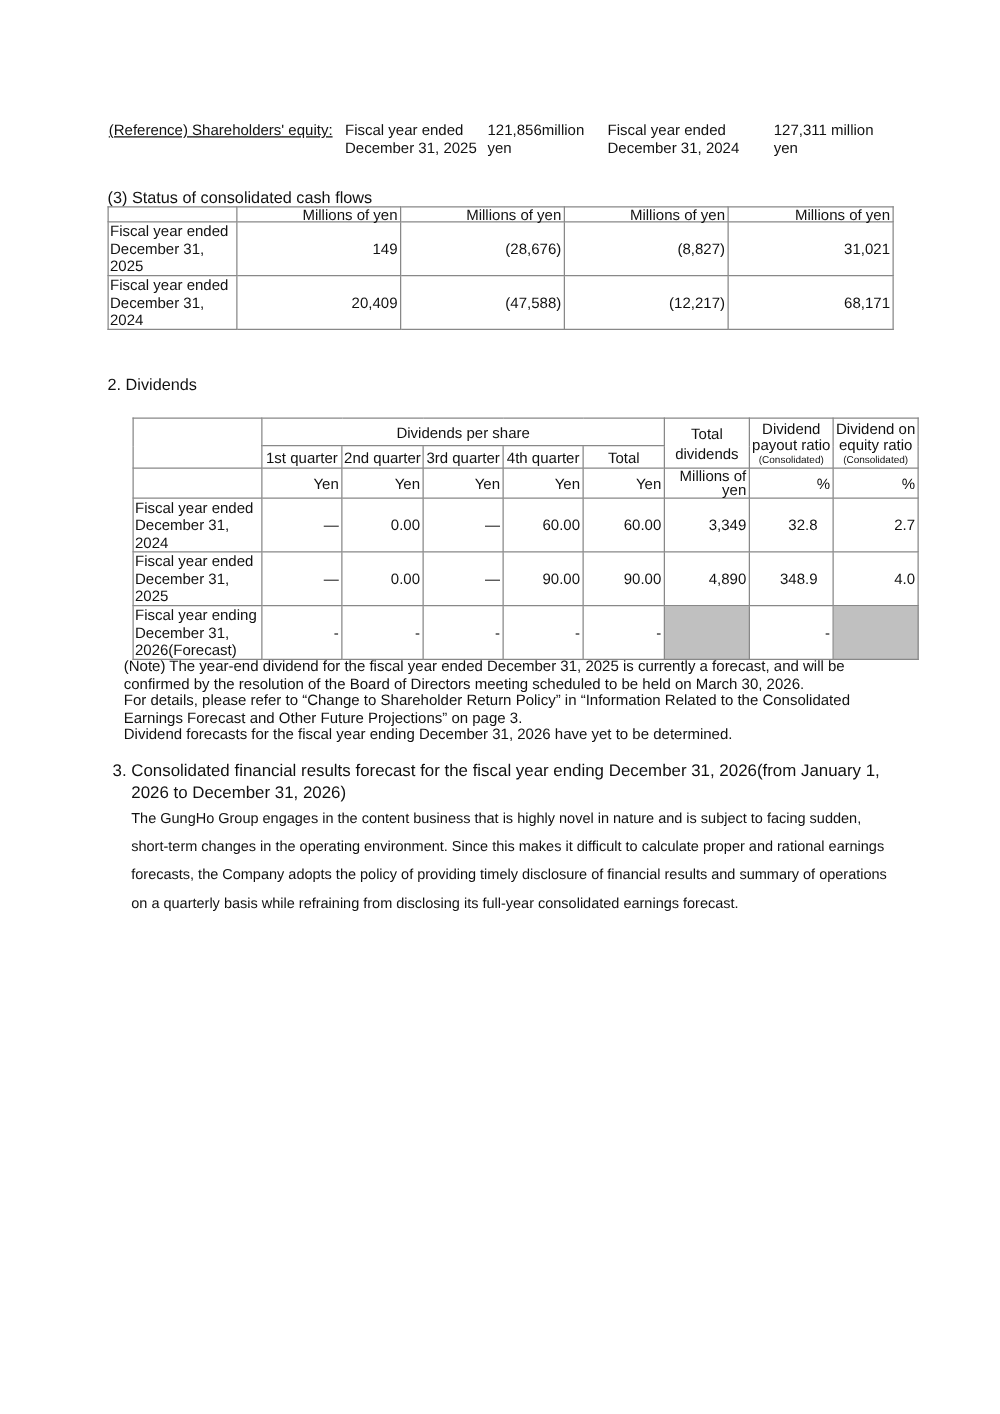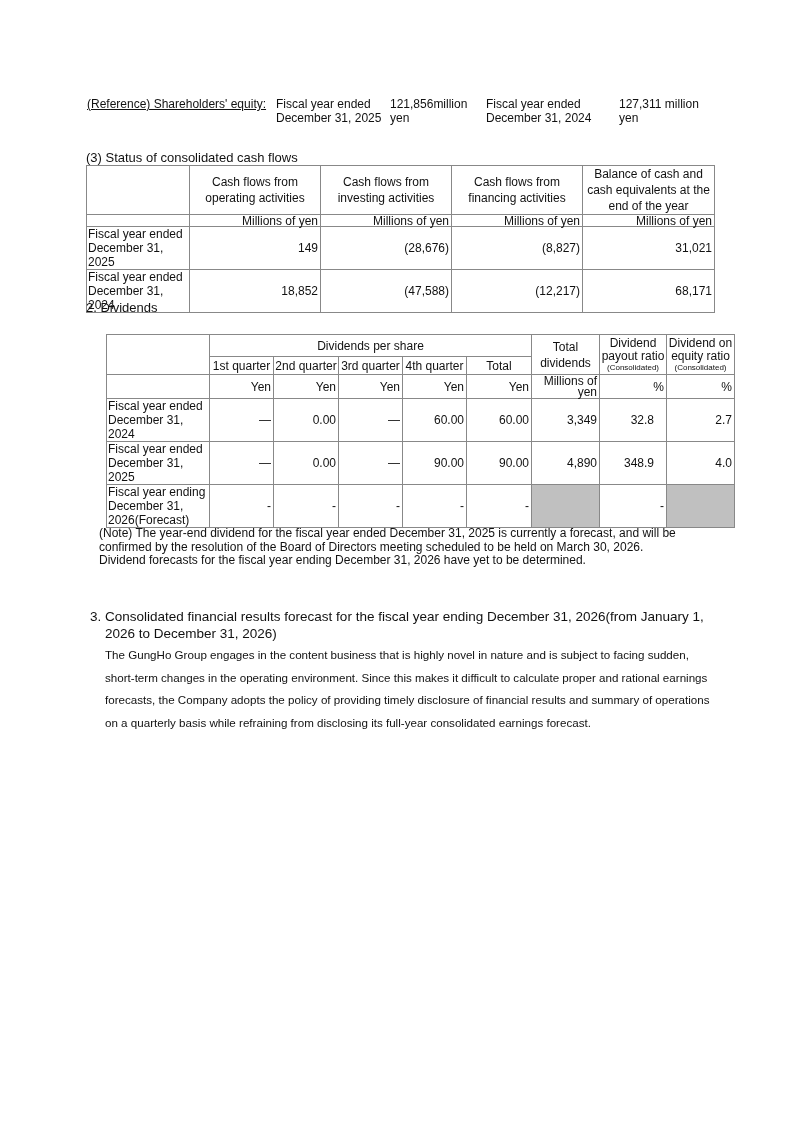--- a/index.html
+++ b/index.html
@@ -59,44 +59,37 @@
 
 <table class="abs cf-table">
   <colgroup>
     <col style="width:103px">
       <col style="width:131px">
       <col style="width:131px">
       <col style="width:131px">
       <col style="width:132px">
   </colgroup>
   <tbody>
-      <tr style="height:48px">
-    <td></td>
-    <td class="hdr">Cash flows from operating activities</td>
-    <td class="hdr">Cash flows from investing activities</td>
-    <td class="hdr">Cash flows from financing activities</td>
-    <td class="hdr">Balance of cash and cash equivalents at the end of the year</td>
-  </tr>
   <tr>
     <td class="unit"></td>
     <td class="unit">Millions of yen</td>
     <td class="unit">Millions of yen</td>
     <td class="unit">Millions of yen</td>
     <td class="unit">Millions of yen</td>
   </tr>
   <tr style="height:42px">
     <td class="rowlabel">Fiscal year ended December 31, 2025</td>
     <td class="num">149</td>
     <td class="num">(28,676)</td>
     <td class="num">(8,827)</td>
     <td class="num">31,021</td>
   </tr>
   <tr style="height:42px">
     <td class="rowlabel">Fiscal year ended December 31, 2024</td>
-    <td class="num">18,852</td>
+    <td class="num">20,409</td>
     <td class="num">(47,588)</td>
     <td class="num">(12,217)</td>
     <td class="num">68,171</td>
   </tr>
 </tbody>
   </table>
 
 <div class="abs section-title" style="top:300px;left:86px;">2. Dividends</div>
 
 <table class="abs div-table">
@@ -174,20 +167,21 @@
     <td class="num">-</td>
     <td class="num shade" style="background: rgb(192, 192, 192);"></td>
     <td class="num">-</td>
     <td class="num shade" style="background: rgb(192, 192, 192);"></td>
   </tr>
 </tbody>
   </table>
 
 <div class="abs note">
   <div>(Note) The year-end dividend for the fiscal year ended December 31, 2025 is currently a forecast, and will be confirmed by the resolution of the Board of Directors meeting scheduled to be held on March 30, 2026.</div>
+  <div>For details, please refer to “Change to Shareholder Return Policy” in “Information Related to the Consolidated Earnings Forecast and Other Future Projections” on page 3.</div>
   <div>Dividend forecasts for the fiscal year ending December 31, 2026 have yet to be determined.</div>
 </div>
 
 <div class="abs forecast-title">
   <span class="forecast-num">3.</span>
   <span>Consolidated financial results forecast for the fiscal year ending December 31, 2026(from January 1, 2026 to December 31, 2026)</span>
 </div>
 <div class="abs forecast-body">The GungHo Group engages in the content business that is highly novel in nature and is subject to facing sudden, short-term changes in the operating environment. Since this makes it difficult to calculate proper and rational earnings forecasts, the Company adopts the policy of providing timely disclosure of financial results and summary of operations on a quarterly basis while refraining from disclosing its full-year consolidated earnings forecast.</div>
 
 </body></html>

